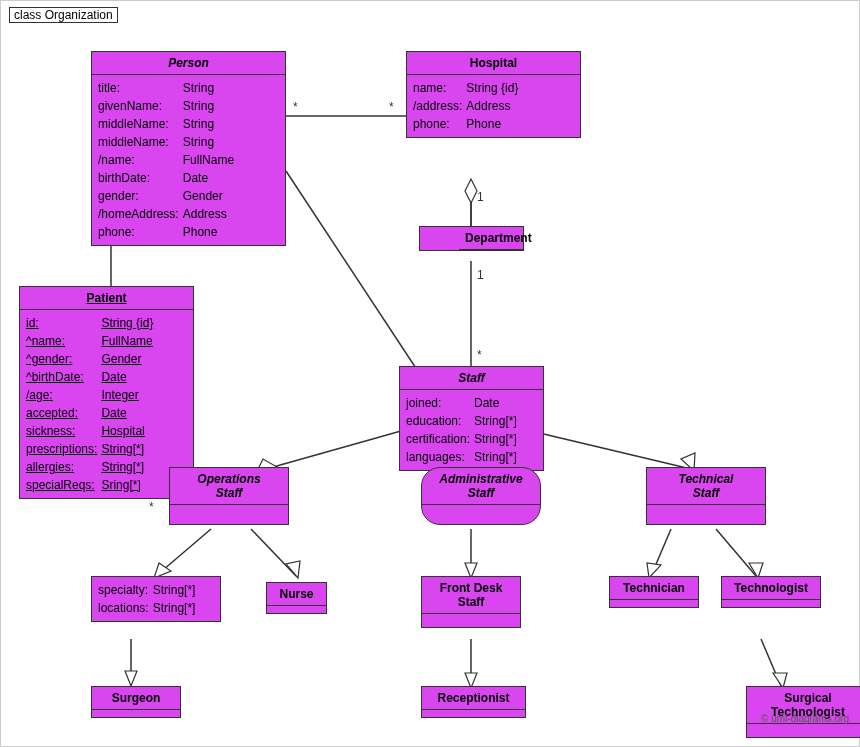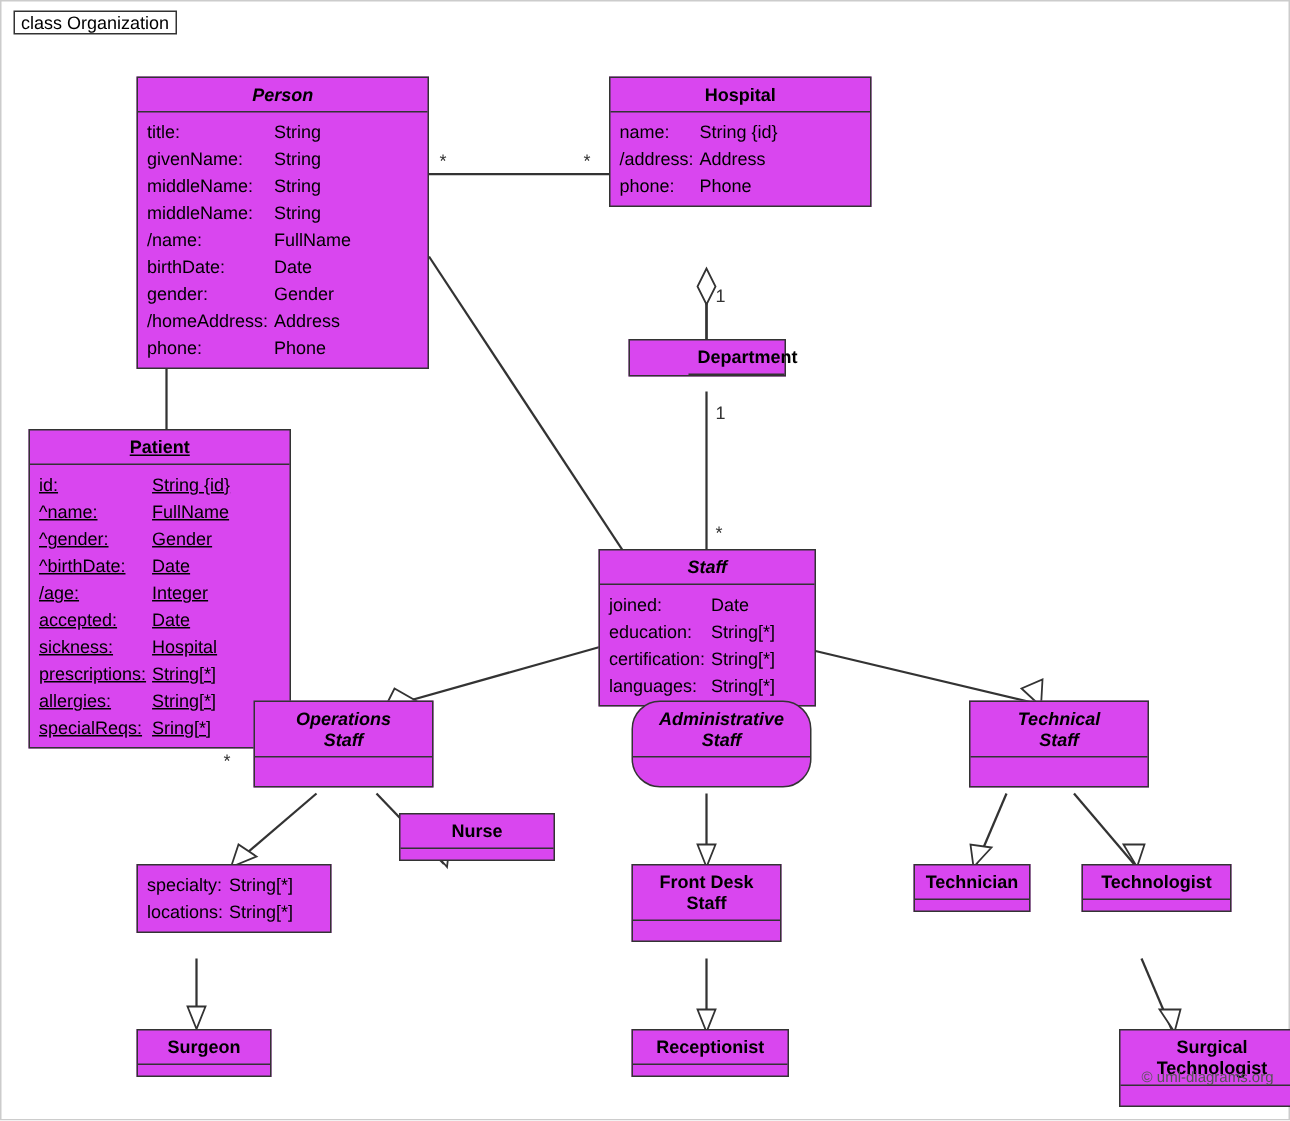--- a/index.html
+++ b/index.html
@@ -326,30 +326,30 @@
             </tr>
         <tr>
               <td>locations:</td>
               <td>String[*]</td>
             </tr>
       </tbody>
         </table>
     </div>
   </div>
 
-  <div class="uml-class" style="left: 265px; top: 541px; width: 104px; min-height: 32px;">
+  <div class="uml-class" style="left: 265px; top: 581px; width: 61px; min-height: 32px;">
     <div class="class-title">Nurse</div>
   </div>
 
   <div class="uml-class" style="left: 420px; top: 575px; width: 100px; min-height: 52px;">
     <div class="class-title" style="white-space: pre-line;">Front Desk
 Staff</div>
   </div>
 
-  <div class="uml-class" style="left: 608px; top: 575px; width: 78px; min-height: 32px;">
+  <div class="uml-class" style="left: 608px; top: 575px; width: 90px; min-height: 32px;">
     <div class="class-title">Technician</div>
   </div>
 
   <div class="uml-class" style="left: 720px; top: 575px; width: 100px; min-height: 32px;">
     <div class="class-title">Technologist</div>
   </div>
 
   <div class="uml-class" style="left: 90px; top: 685px; width: 90px; min-height: 32px;">
     <div class="class-title">Surgeon</div>
   </div>

